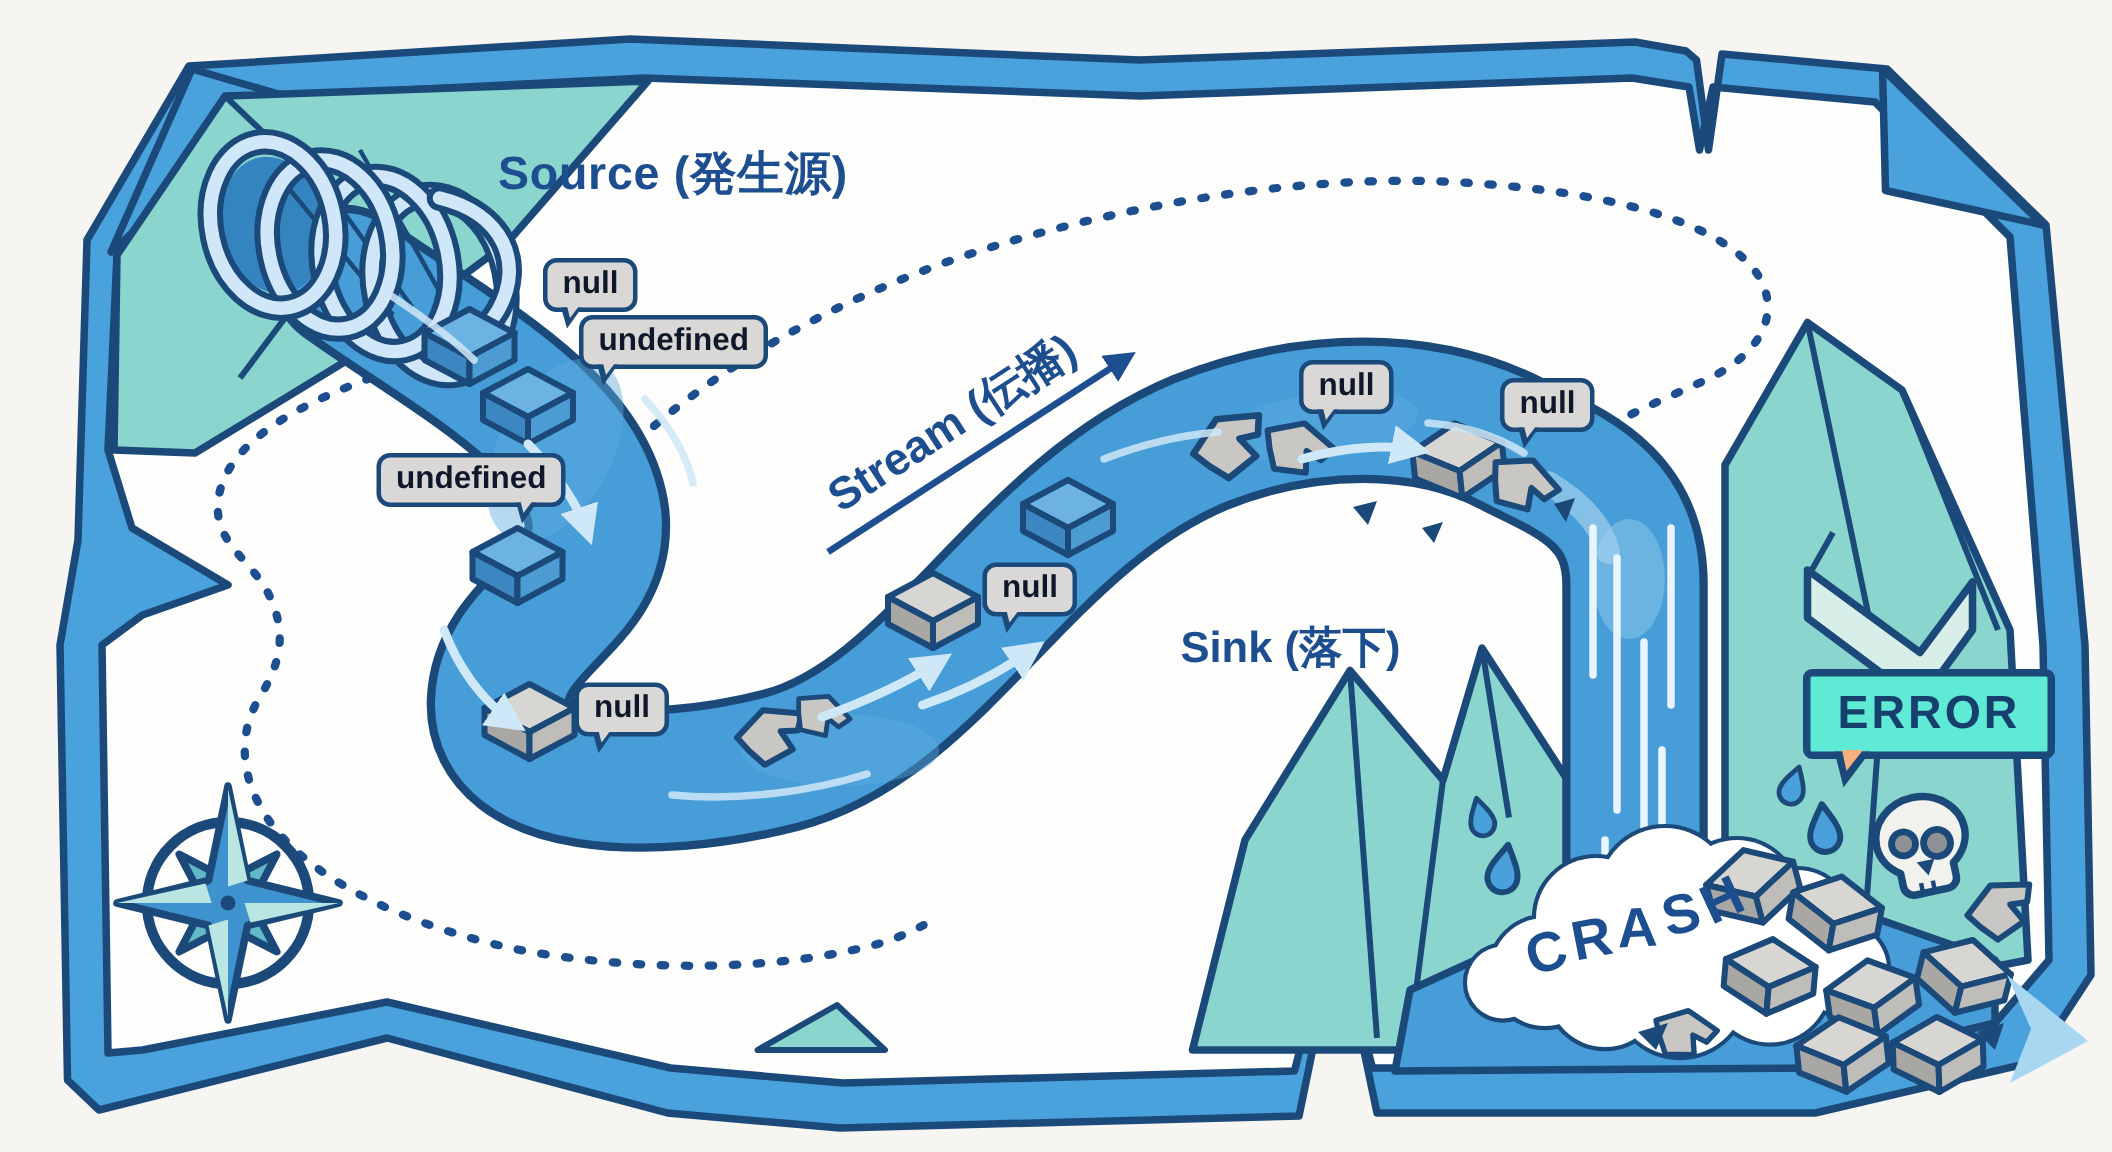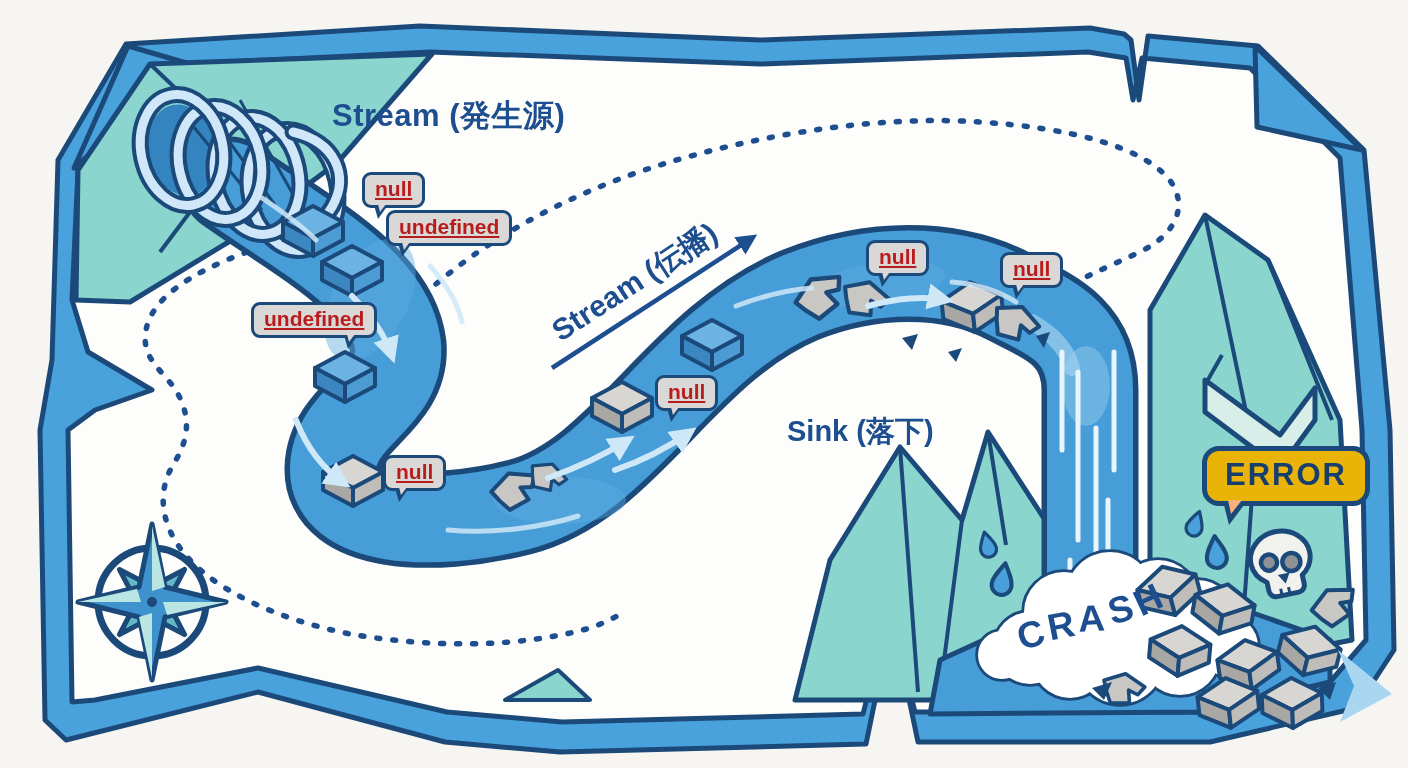--- a/index.html
+++ b/index.html
@@ -5,33 +5,33 @@
   html,body{margin:0;padding:0;background:#efeeea;}
   .scene{position:relative;width:1408px;height:768px;overflow:hidden;
          background:#f6f5f1;font-family:"Liberation Sans",sans-serif;}
   .scene svg{position:absolute;left:0;top:0;}
   .ovl{position:absolute;color:#1d4e8f;font-weight:bold;white-space:nowrap;}
   .label-source{left:332px;top:95px;font-size:31px;letter-spacing:.5px;}
   .label-stream{left:505px;top:262px;width:260px;text-align:center;font-size:30px;
                 transform:rotate(-33deg);transform-origin:center;}
   .label-sink{left:787px;top:412px;font-size:29px;}
   .bubble{position:absolute;background:#d9d8d6;border:3.5px solid #1b4a7a;border-radius:9px;
-          color:#b91c1c;font-size:21px;font-weight:bold;padding:1px 10px 3px;line-height:1.25;text-decoration:underline;}
+          color:#0f172a;font-size:21px;font-weight:bold;padding:1px 10px 3px;line-height:1.25;}
   .bubble::before{content:"";position:absolute;left:9px;bottom:-14px;width:0;height:0;
           border-top:14px solid #1b4a7a;border-left:4px solid transparent;border-right:10px solid transparent;}
   .bubble::after{content:"";position:absolute;left:13px;bottom:-7px;width:0;height:0;
           border-top:8px solid #d9d8d6;border-left:2px solid transparent;border-right:6px solid transparent;}
   .bubble.tail-right::before{left:auto;right:16px;}
   .bubble.tail-right::after{left:auto;right:19px;}
   .b1{left:362px;top:172px;}  .b2{left:386px;top:210px;}
   .b3{left:251px;top:302px;}  .b4{left:383px;top:455px;}
   .b5{left:655px;top:375px;}  .b6{left:866px;top:240px;}
   .b7{left:1000px;top:252px;}
-  .error-badge{position:absolute;left:1202px;top:446px;background:#eab308;border:5px solid #1b4a7a;
-          border-radius:17px;color:#173f6e;font-size:31px;font-weight:800;letter-spacing:2px;
+  .error-badge{position:absolute;left:1202px;top:446px;background:#5eead4;border:5px solid #1b4a7a;
+          border-radius:6px;color:#173f6e;font-size:31px;font-weight:800;letter-spacing:2px;
           padding:6px 18px 8px;}
   .error-badge::before{content:"";position:absolute;left:16px;bottom:-24px;width:0;height:0;
           border-top:24px solid #1b4a7a;border-left:6px solid transparent;border-right:18px solid transparent;}
   .error-badge::after{content:"";position:absolute;left:21px;bottom:-13px;width:0;height:0;
           border-top:14px solid #f6b17c;border-left:3px solid transparent;border-right:11px solid transparent;}
   .crash-word{left:1015px;top:598px;transform:rotate(-9deg);font-size:37px;font-weight:800;
           letter-spacing:5px;color:#1d4e8f;}
   .crash-word span{display:inline-block;}
   .crash-word span:nth-child(1){transform:rotate(-8deg) translateY(6px);}
   .crash-word span:nth-child(2){transform:rotate(-2deg) translateY(2px);}
@@ -250,21 +250,21 @@
     <circle cx="10" cy="-2" r="9" fill="#8e9196" stroke="#1b4a7a" stroke-width="4.5"></circle>
     <polygon points="0,18 -6,8 6,8" fill="#1b4a7a"></polygon>
     <path d="M-6,22 V29 M2,22 V29" stroke="#1b4a7a" stroke-width="3"></path>
   </g>
 
   <path d="M552,368 L752,238" fill="none" stroke="#1d4e8f" stroke-width="4.5" marker-end="url(#ahn)"></path>
 
   <polygon points="1338,650 1392,694 1340,722 1354,686" fill="#a9d7f2"></polygon>
 </svg>
 
-<div class="ovl label-source">Stream (発生源)</div>
+<div class="ovl label-source">Source (発生源)</div>
 <div class="ovl label-stream">Stream (伝播)</div>
 <div class="ovl label-sink">Sink (落下)</div>
 
 <div class="bubble b1">null</div>
 <div class="bubble b2">undefined</div>
 <div class="bubble b3 tail-right">undefined</div>
 <div class="bubble b4">null</div>
 <div class="bubble b5">null</div>
 <div class="bubble b6">null</div>
 <div class="bubble b7">null</div>

